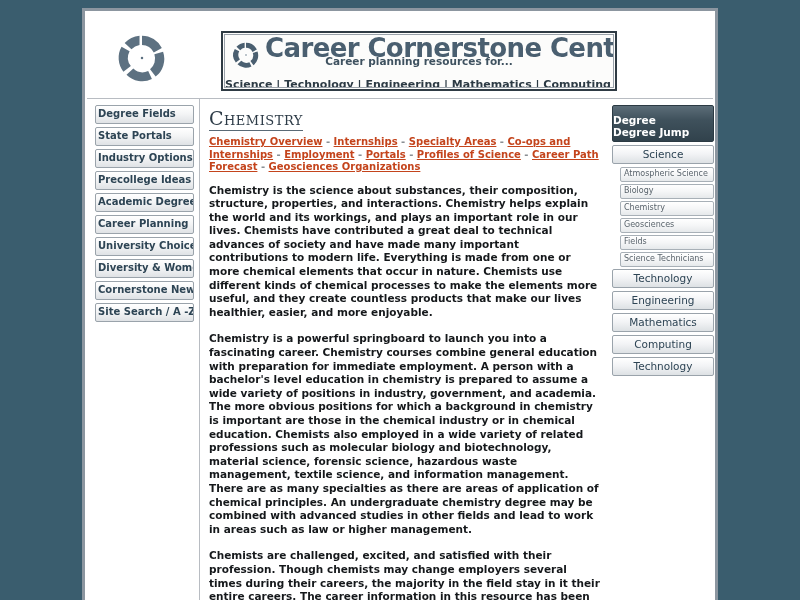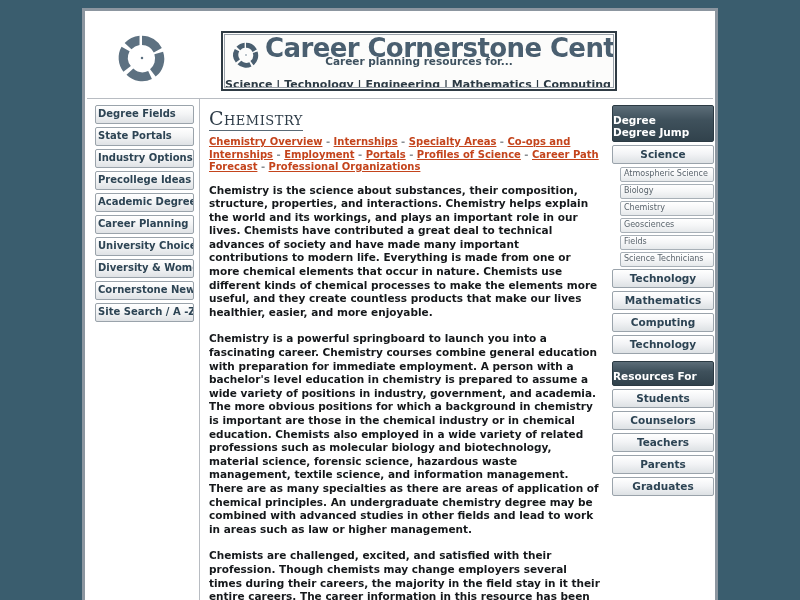--- a/index.html
+++ b/index.html
@@ -191,21 +191,21 @@
     margin-bottom: 3px;
   }
   .qj-main {
     display: block;
     width: 100%;
     margin-bottom: 3px;
     padding: 2px 0 3px;
     text-align: center;
     font-family: "DejaVu Sans", sans-serif;
     font-size: 10.5px;
-    font-weight: bold;
+    font-weight: normal;
     color: #2d4454;
     background: linear-gradient(to bottom, #ffffff 0%, #f3f4f6 45%, #dde1e4 100%);
     border: 1px solid #9aa3ab;
     border-radius: 2px;
     cursor: pointer;
     line-height: 12px;
   }
   .qj-sub {
     display: block;
     width: 92%;
@@ -277,21 +277,21 @@
             <div class="navbtn">Career Planning</div>
             <div class="navbtn">University Choice</div>
             <div class="navbtn">Diversity &amp; Women</div>
             <div class="navbtn">Cornerstone News</div>
             <div class="navbtn">Site Search / A -Z</div>
           </div>
     </div>
 
     <div id="col-main">
       <h1 id="page-title">Chemistry</h1>
-      <div id="subnav"><a>Chemistry Overview</a><span> - </span><a>Internships</a><span> - </span><a>Specialty Areas</a><span> - </span><a>Co-ops and Internships</a><span> - </span><a>Employment</a><span> - </span><a>Portals</a><span> - </span><a>Profiles of Science</a><span> - </span><a>Career Path Forecast</a><span> - </span><a>Professional Organizations</a></div>
+      <div id="subnav"><a>Chemistry Overview</a><span> - </span><a>Internships</a><span> - </span><a>Specialty Areas</a><span> - </span><a>Co-ops and Internships</a><span> - </span><a>Employment</a><span> - </span><a>Portals</a><span> - </span><a>Profiles of Science</a><span> - </span><a>Career Path Forecast</a><span> - </span><a>Geosciences Organizations</a></div>
       <div id="paragraphs">
             <p class="para">Chemistry is the science about substances, their composition, structure, properties, and interactions. Chemistry helps explain the world and its workings, and plays an important role in our lives. Chemists have contributed a great deal to technical advances of society and have made many important contributions to modern life. Everything is made from one or more chemical elements that occur in nature. Chemists use different kinds of chemical processes to make the elements more useful, and they create countless products that make our lives healthier, easier, and more enjoyable.</p>
             <p class="para">Chemistry is a powerful springboard to launch you into a fascinating career. Chemistry courses combine general education with preparation for immediate employment. A person with a bachelor's level education in chemistry is prepared to assume a wide variety of positions in industry, government, and academia. The more obvious positions for which a background in chemistry is important are those in the chemical industry or in chemical education. Chemists also employed in a wide variety of related professions such as molecular biology and biotechnology, material science, forensic science, hazardous waste management, textile science, and information management. There are as many specialties as there are areas of application of chemical principles. An undergraduate chemistry degree may be combined with advanced studies in other fields and lead to work in areas such as law or higher management.</p>
             <p class="para">Chemists are challenged, excited, and satisfied with their profession. Though chemists may change employers several times during their careers, the majority in the field stay in it their entire careers. The career information in this resource has been assembled to help students majoring in chemistry and related sciences prepare for careers in the chemical sciences by describing a wide variety of chemistry careers and illustrating options available to those who obtain degrees in the chemical sciences.</p>
           </div>
 
       
     </div>
 
     <div id="col-right">
@@ -303,33 +303,24 @@
         </div>
         <div id="qj-list">
               <div class="qj-main">Science</div>
               <div class="qj-sub">Atmospheric Science</div>
               <div class="qj-sub">Biology</div>
               <div class="qj-sub">Chemistry</div>
               <div class="qj-sub">Geosciences</div>
               <div class="qj-sub">Fields</div>
               <div class="qj-sub">Science Technicians</div>
               <div class="qj-main">Technology</div>
+              <div class="qj-main">Engineering</div>
               <div class="qj-main">Mathematics</div>
               <div class="qj-main">Computing</div>
               <div class="qj-main">Technology</div>
             </div>
       </div>
 
-      <div class="panel">
-        <div class="panel-head">Resources For</div>
-        <div id="rf-list">
-              <div class="qj-main">Students</div>
-              <div class="qj-main">Counselors</div>
-              <div class="qj-main">Teachers</div>
-              <div class="qj-main">Parents</div>
-              <div class="qj-main">Graduates</div>
-            </div>
-      </div>
 
     </div>
   </div>
  </div>
 </div>
 
 </body></html>

